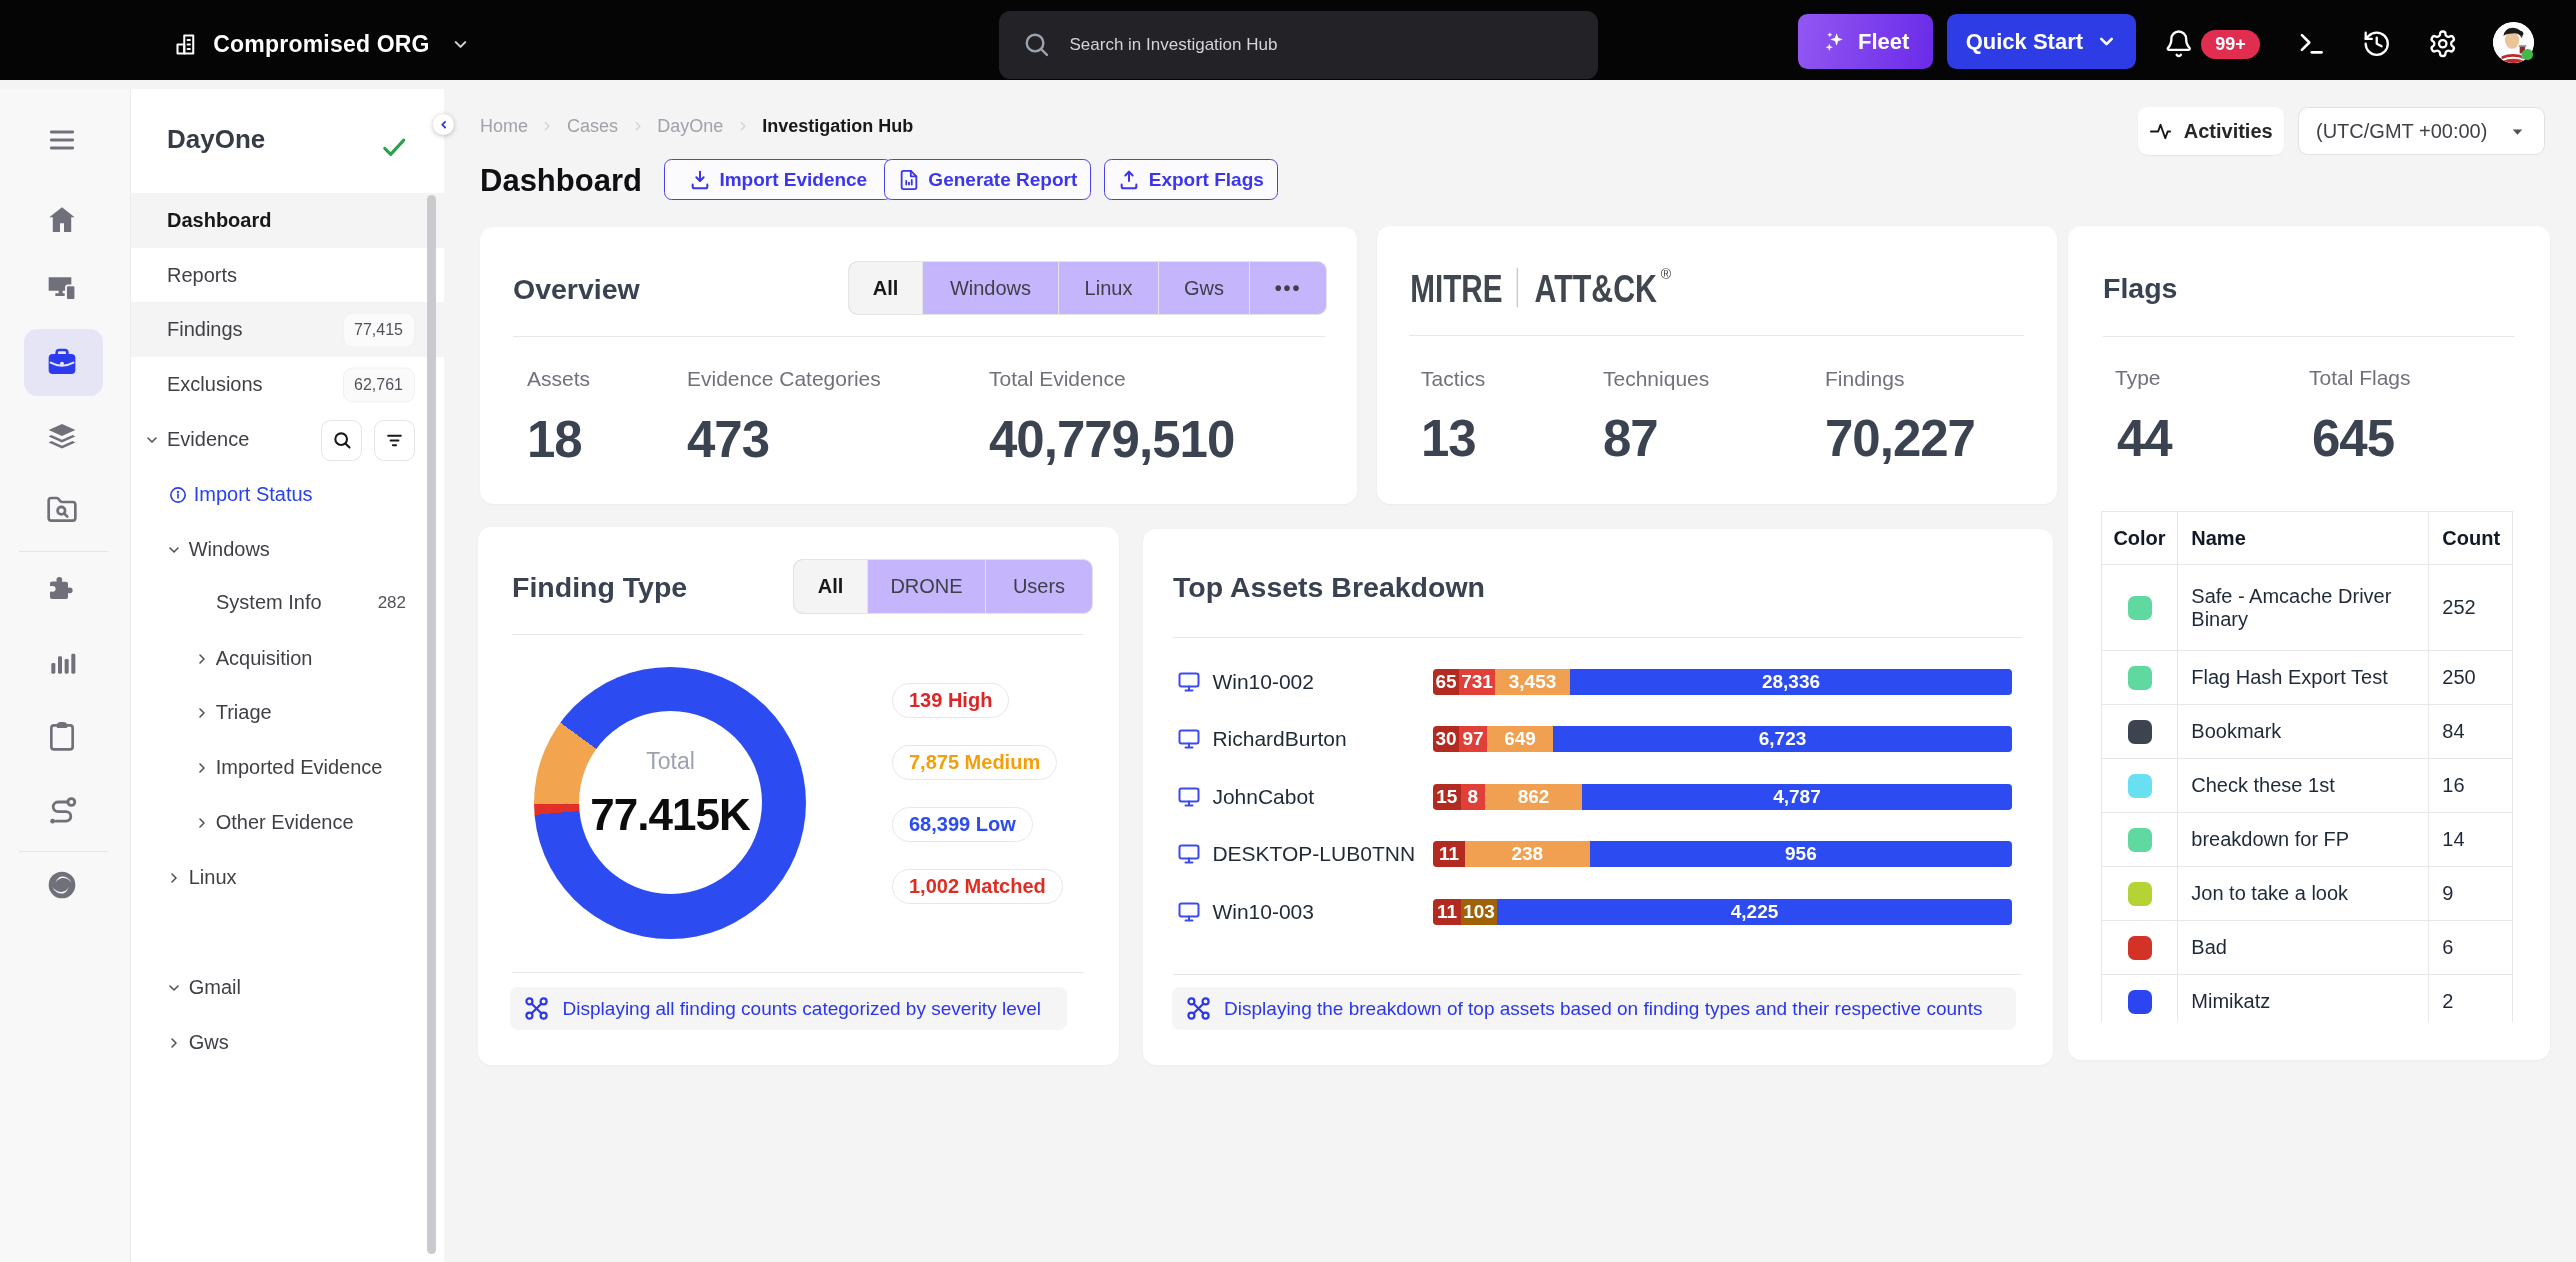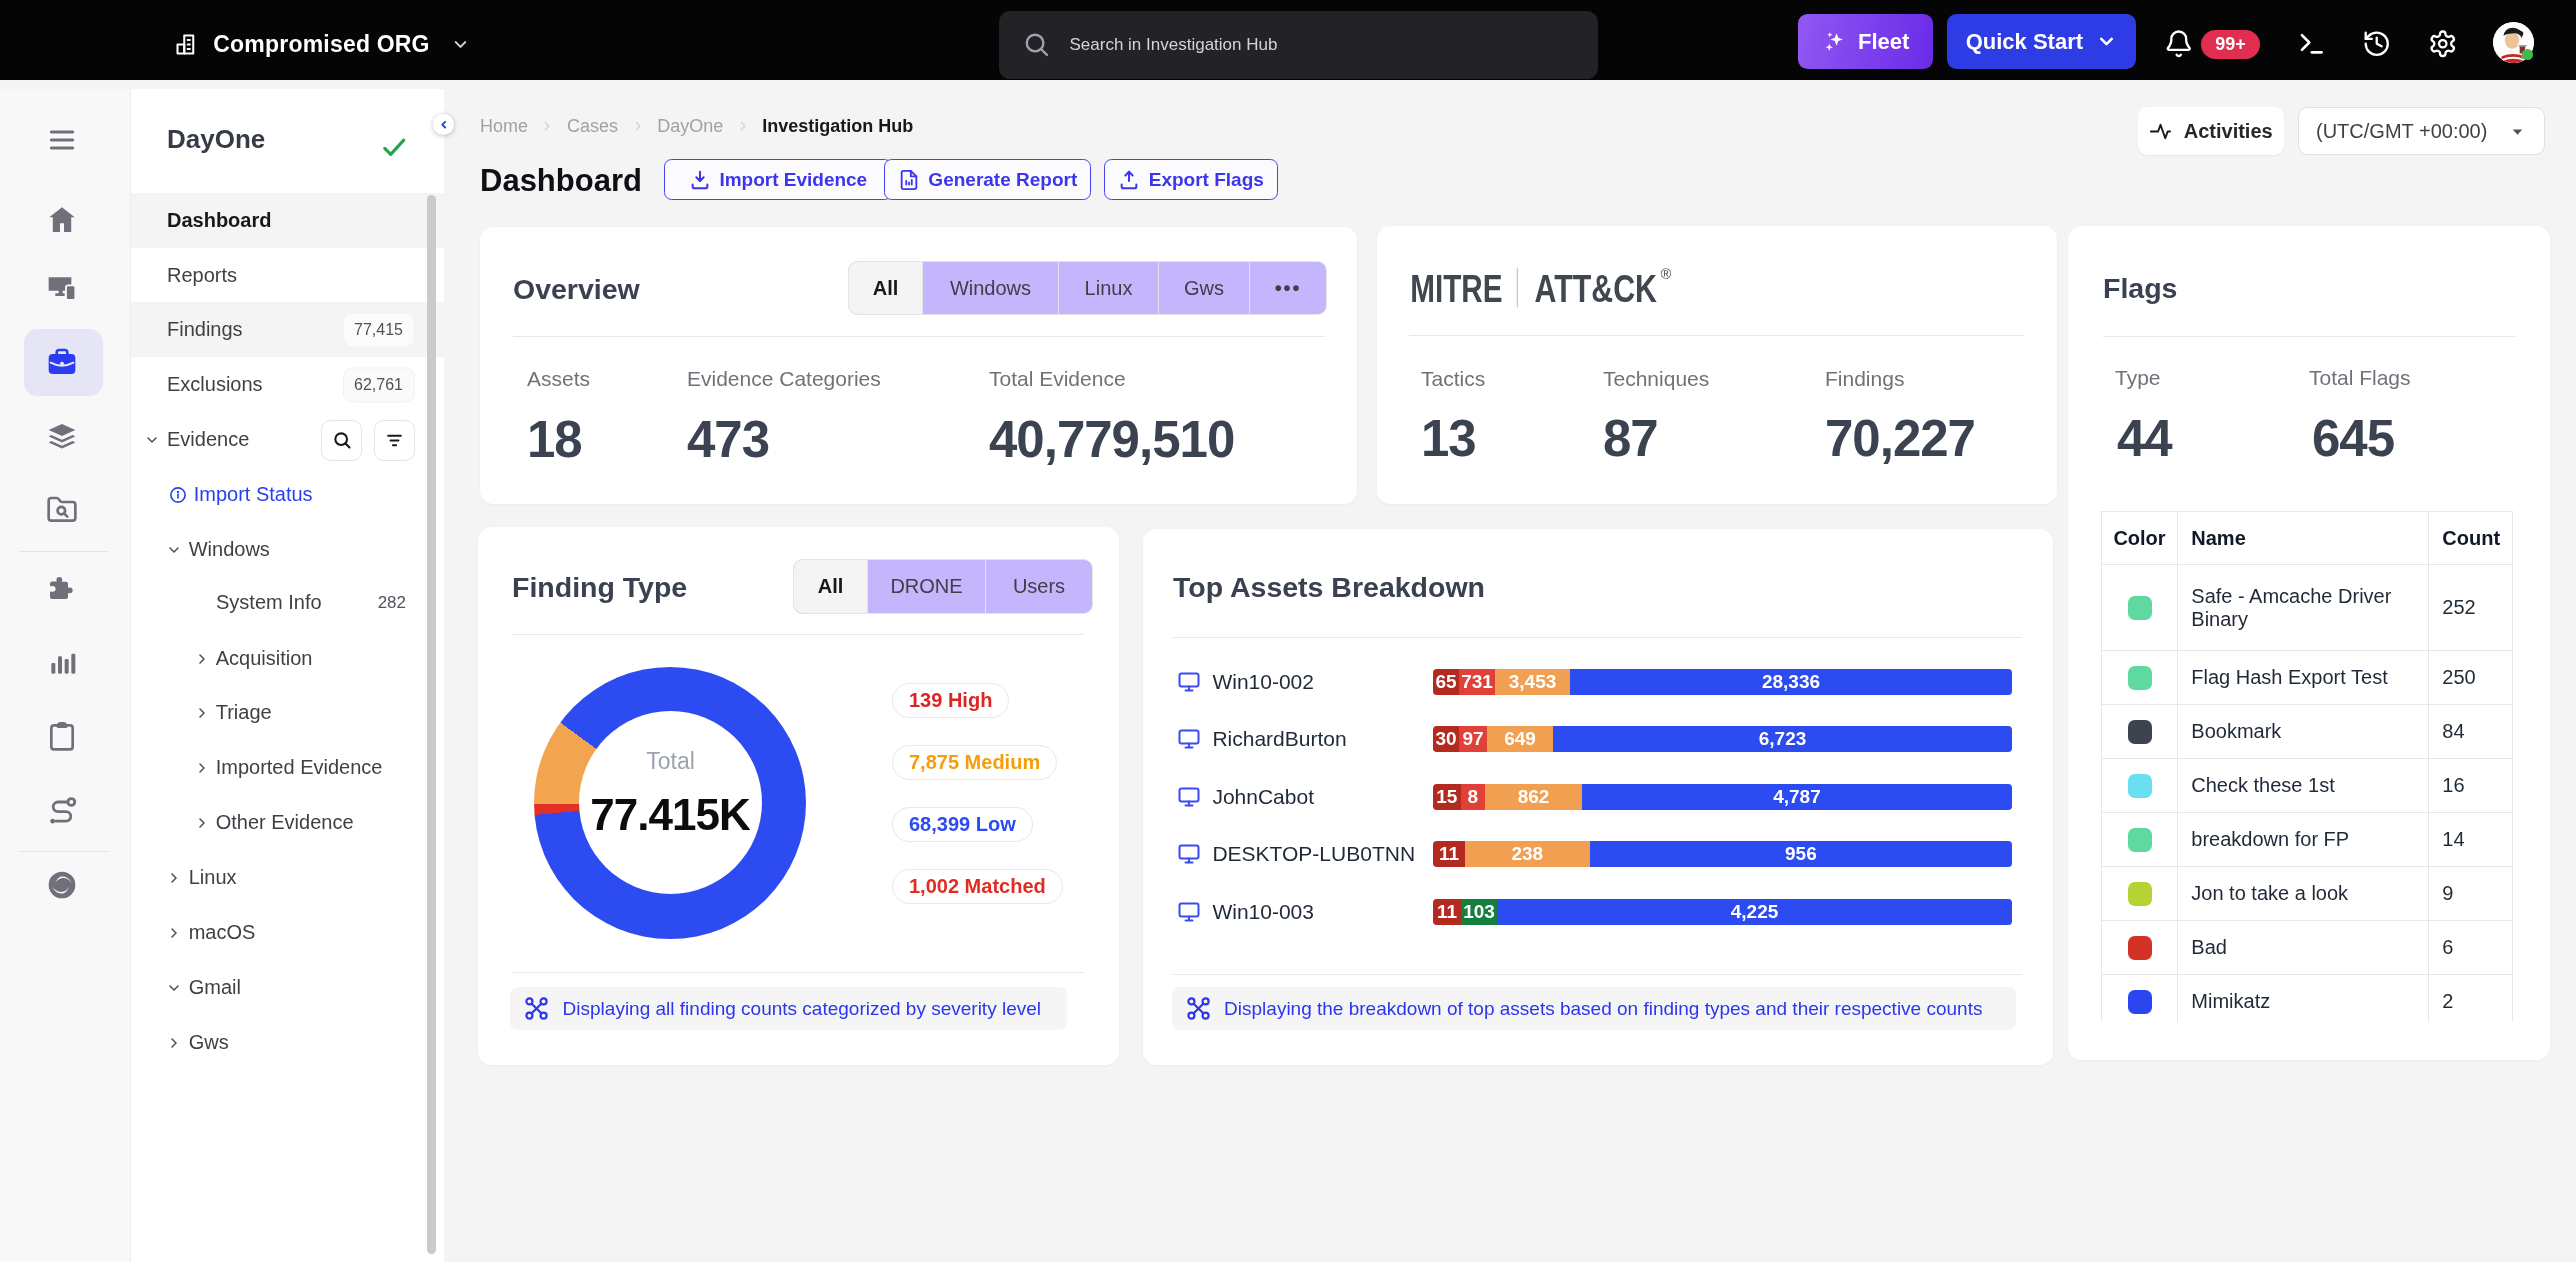--- a/index.html
+++ b/index.html
@@ -311,26 +311,20 @@
         <path d="M9 6l6 6-6 6"></path>
       </svg>
     <span style="margin-left:5.7px">Other Evidence</span>
   </div>
   <div class="mrow" style="top:761px;">
     <svg style="margin-left:35px" class="chev" width="16" height="16" viewBox="0 0 24 24">
         <path d="M9 6l6 6-6 6"></path>
       </svg>
     <span style="margin-left:6.7px">Linux</span>
   </div>
-  <div class="mrow" style="top:816px;">
-    <svg style="margin-left:35px" class="chev" width="16" height="16" viewBox="0 0 24 24">
-        <path d="M9 6l6 6-6 6"></path>
-      </svg>
-    <span style="margin-left:6.7px">macOS</span>
-  </div>
   <div class="mrow" style="top:871px;">
     <svg style="margin-left:35px" class="chev" width="16" height="16" viewBox="0 0 24 24">
         <path d="M6 9l6 6 6-6"></path>
       </svg>
     <span style="margin-left:6.7px">Gmail</span>
   </div>
   <div class="mrow" style="top:926px;">
     <svg style="margin-left:35px" class="chev" width="16" height="16" viewBox="0 0 24 24">
         <path d="M9 6l6 6-6 6"></path>
       </svg>
@@ -579,21 +573,21 @@
   </div>
   <div class="arow" style="top:363px;">
     <svg class="mon" width="24" height="24" viewBox="0 0 24 24" fill="none" stroke="#3b4bf0" stroke-width="2" stroke-linecap="round">
         <rect x="2.5" y="3.5" width="19" height="13" rx="2"></rect>
         <path d="M12 16.5V20"></path>
         <path d="M8.5 20.5h7"></path>
       </svg>
     <span class="alab">Win10-003</span>
     <div class="bar">
         <i style="width:28px; background:#b32b20;">11</i>
-        <i style="width:36px; background:#15803d;">103</i>
+        <i style="width:36px; background:#a16207;">103</i>
         <i style="width:515px; background:#2c4bf1;">4,225</i>
       </div>
   </div>
   <div class="cdiv" style="left:30px; top:445px; width:849px;"></div>
   <div class="foot" style="left:28.5px; top:458px; width:844px; height:43px;">
     <svg width="25" height="25" viewBox="0 0 24 24" fill="none" stroke="#2b36ee" stroke-width="2.1" stroke-linecap="round">
         <circle cx="5.2" cy="5.2" r="2.9"></circle>
         <circle cx="18.8" cy="5.2" r="2.9"></circle>
         <circle cx="5.2" cy="18.8" r="2.9"></circle>
         <circle cx="18.8" cy="18.8" r="2.9"></circle>

